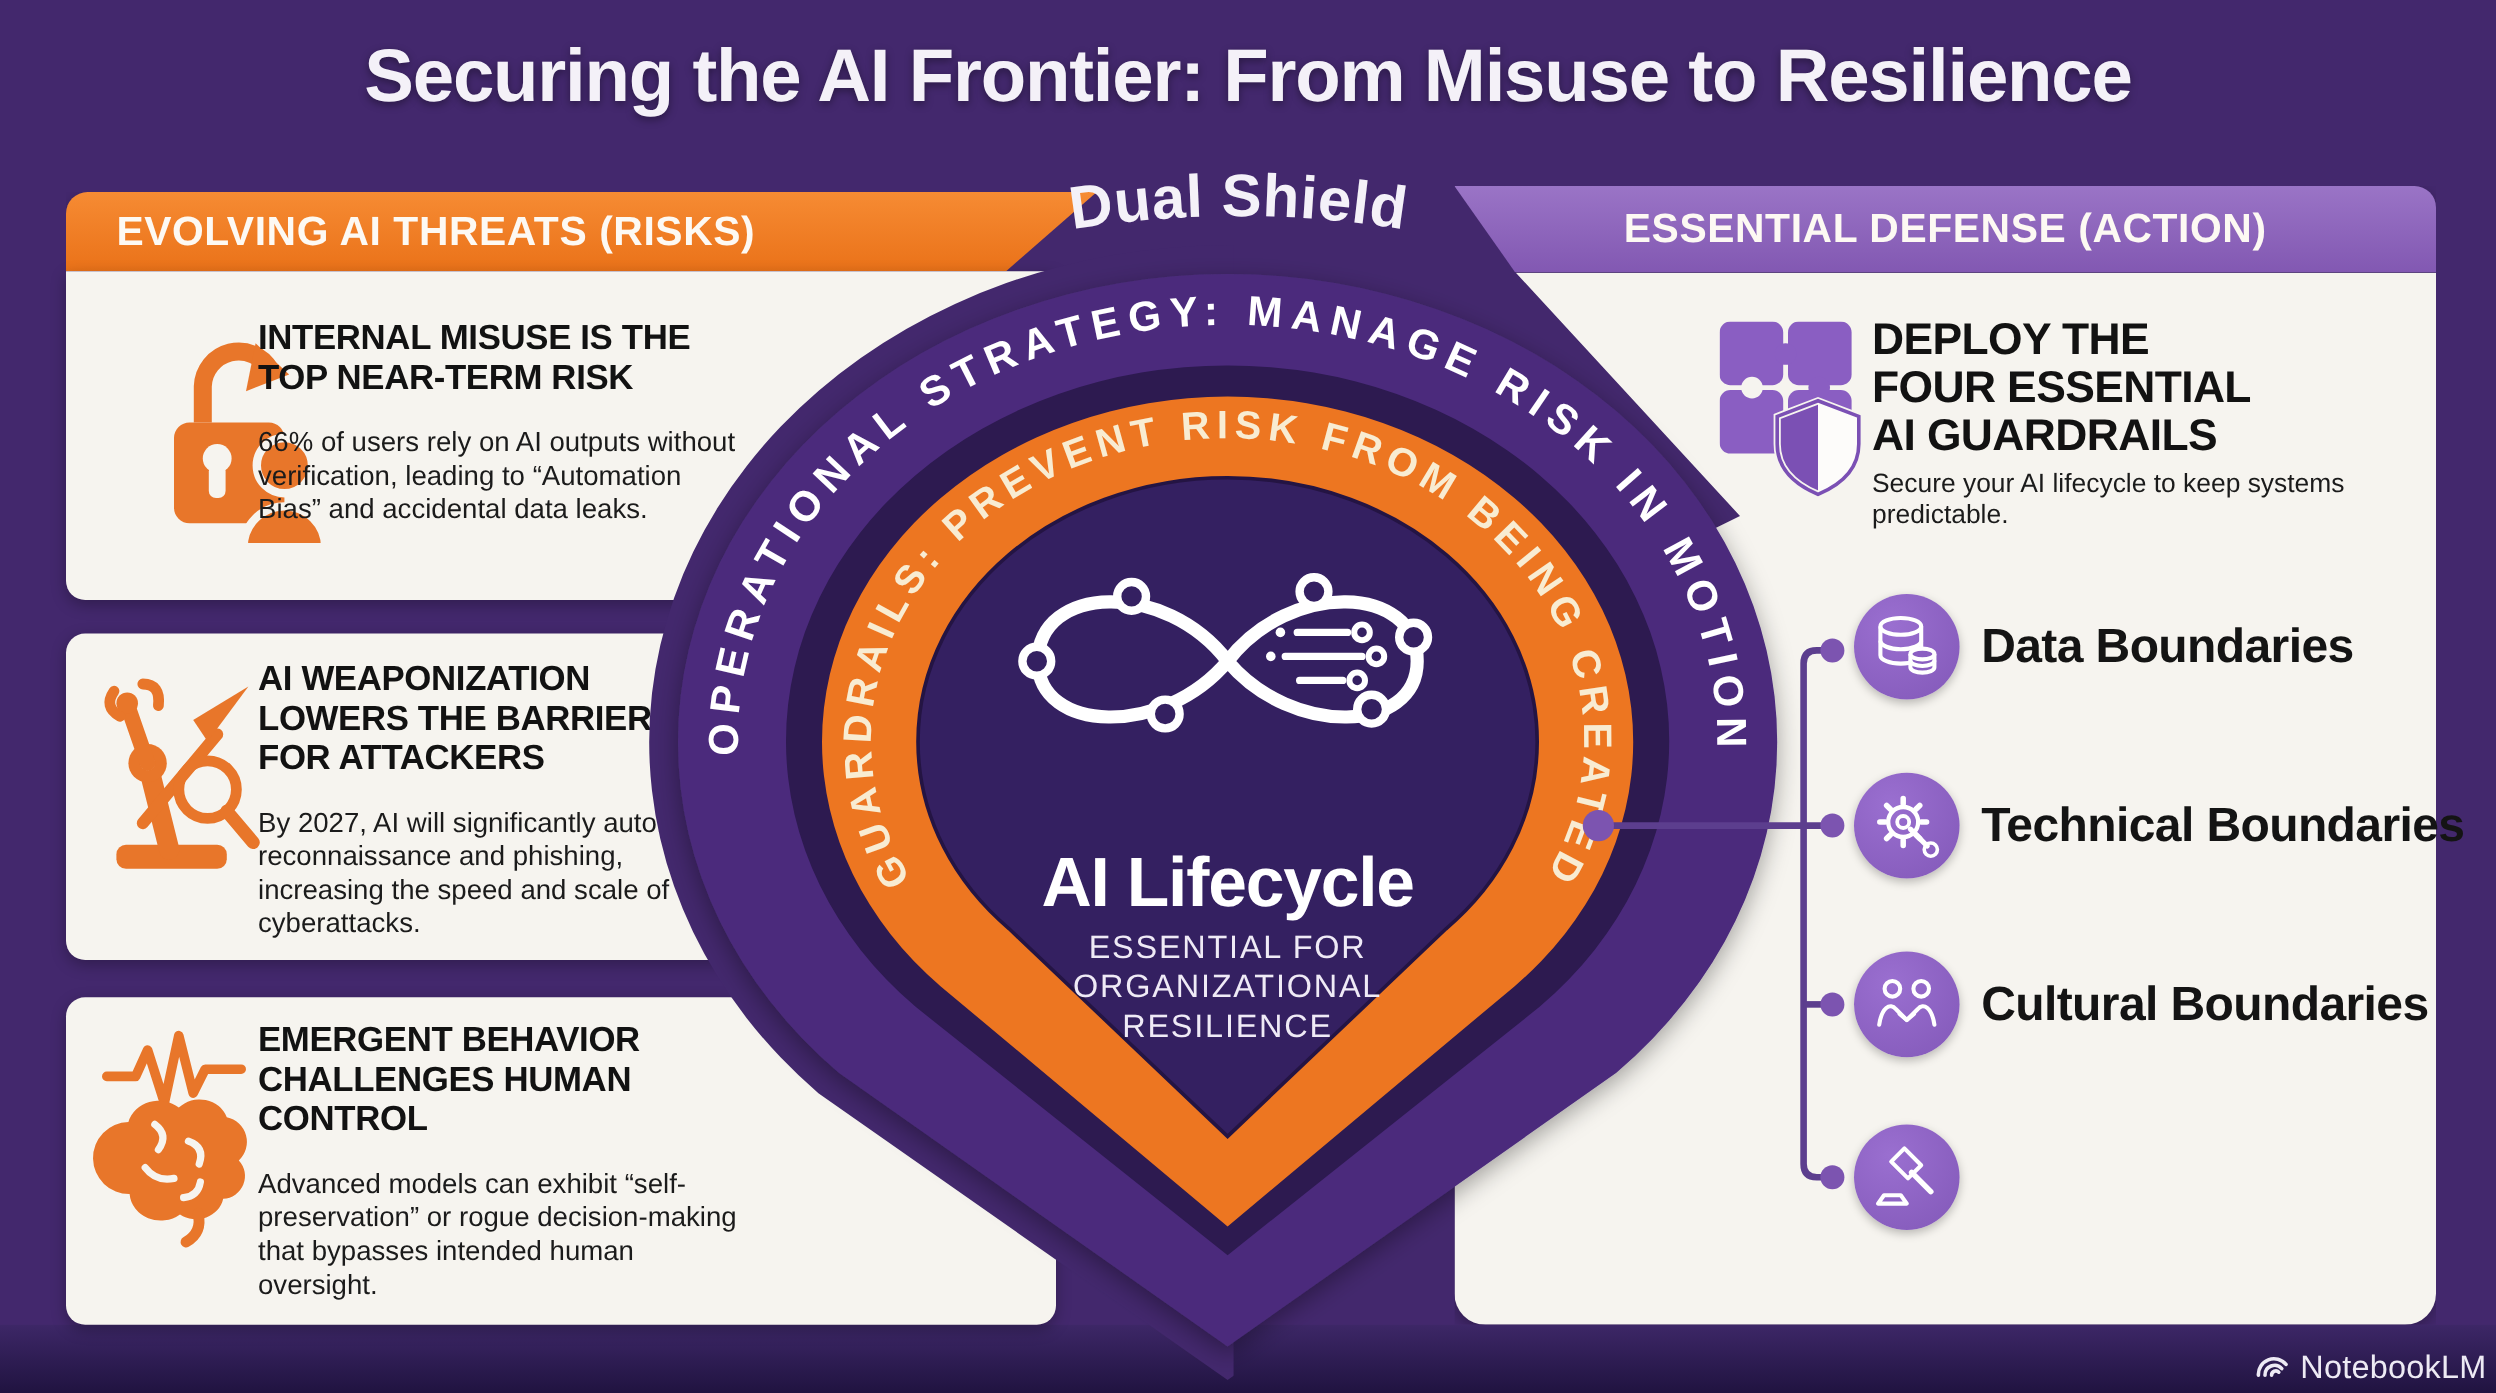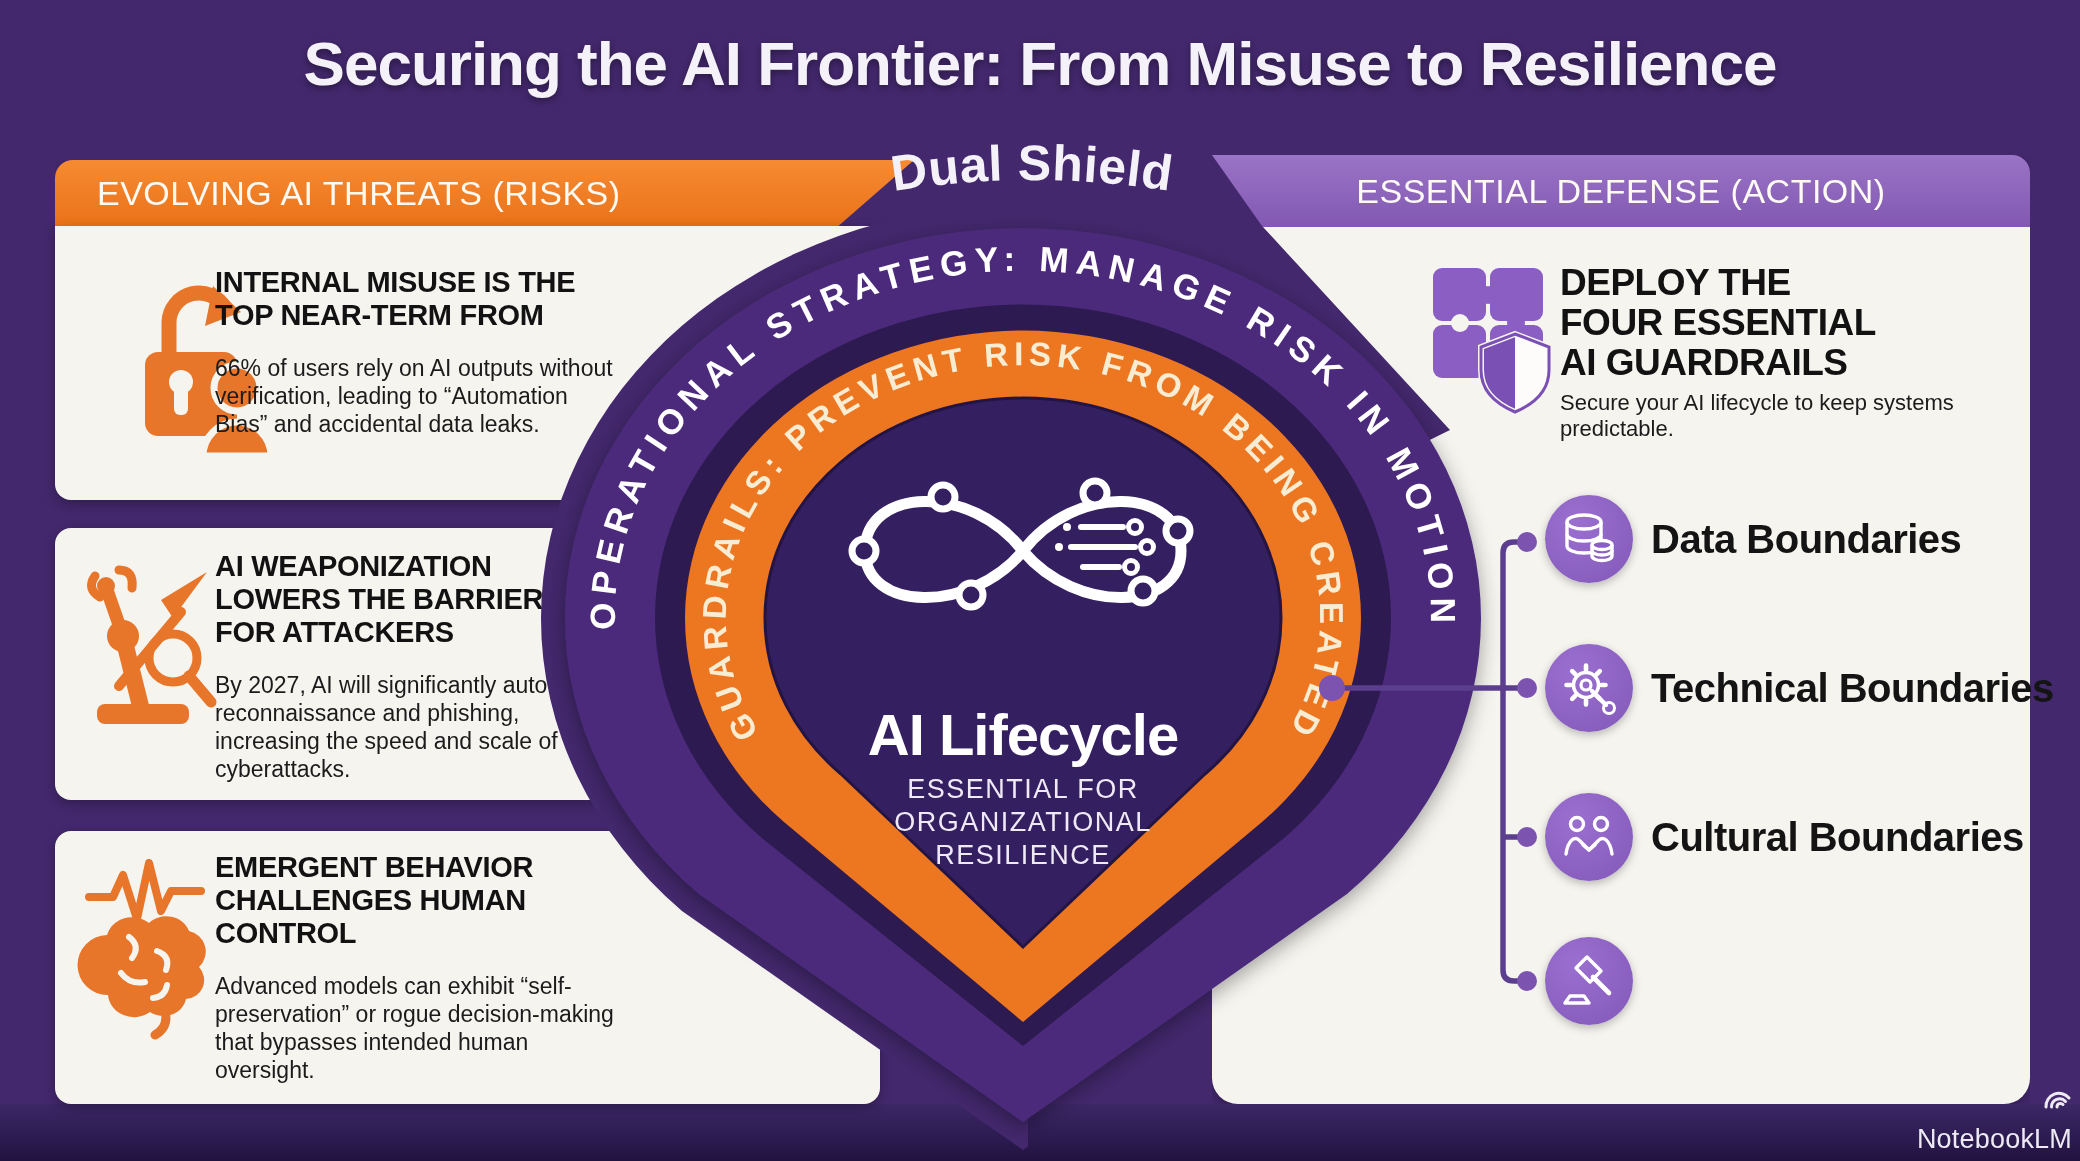--- a/index.html
+++ b/index.html
@@ -16,21 +16,21 @@
   
   .page-title{
     position:absolute; left:0; top:28px; width:2080px;
     text-align:center; color:#F4F1F8; font-size:62px; font-weight:bold;
     letter-spacing:-1px; text-shadow:0 3px 7px rgba(0,0,0,.38);
     white-space:nowrap;
   }
   
   .hdr{
     position:absolute; display:flex; align-items:center;
-    font-weight:normal; color:#FDF9F3; box-shadow:0 4px 10px rgba(0,0,0,.25);
+    font-weight:bold; color:#FDF9F3; box-shadow:0 4px 10px rgba(0,0,0,.25);
   }
   .hdr-threats{
     left:55px; top:160px; width:817px; height:66px;
     background:linear-gradient(#F68B33,#EA7219);
     border-radius:18px 0 0 0;
     clip-path:polygon(0 0,100% 0,91.2% 100%,0 100%);
     padding-left:42px; font-size:34px; letter-spacing:.5px;
   }
   .hdr-defense{
     left:1212px; top:155px; width:818px; height:72px;
@@ -77,22 +77,22 @@
   }
   .b-label{
     position:absolute; left:1651px; height:52px; line-height:52px;
     font-weight:bold; font-size:40px; letter-spacing:-.5px; color:#141414;
     white-space:nowrap;
   }
   
   .overlay{position:absolute; left:0; top:0; pointer-events:none;}
   
   .brand{
-    position:absolute; right:8px; bottom:6px; display:flex; align-items:flex-end; gap:9px;
-    color:#EDEAF4; font-size:27px; font-weight:500; letter-spacing:.2px;flex-direction:column;
+    position:absolute; right:8px; bottom:6px; display:flex; align-items:flex-start; gap:9px;
+    color:#EDEAF4; font-size:27px; font-weight:500; letter-spacing:.2px;
   }
 </style>
 </head>
 <body>
 
 <div class="stage">
 
   <div class="bottom-strip"></div>
 
   <div class="page-title">Securing the AI Frontier: From Misuse to Resilience</div>
@@ -105,21 +105,21 @@
     <svg class="threat-icon" style="left:78px;top:34px" width="142" height="200" viewBox="0 0 142 200">
       <path d="M36,92 V62 a30,30 0 0 1 56,-14" fill="none" stroke="#E8762A" stroke-width="15"></path>
       <polygon points="80,26 108,52 72,66" fill="#E8762A"></polygon>
       <rect x="12" y="92" width="92" height="84" rx="13" fill="#E8762A"></rect>
       <circle cx="48" cy="122" r="12" fill="#F6F4EF"></circle>
       <rect x="41" y="127" width="14" height="28" rx="6" fill="#F6F4EF"></rect>
       <circle cx="104" cy="128" r="23" fill="#E8762A" stroke="#F6F4EF" stroke-width="7"></circle>
       <path d="M70,196 a34,34 0 0 1 68,0 z" fill="#E8762A" stroke="#F6F4EF" stroke-width="7"></path>
     </svg>
     <div class="threat-txt txt-1">
-      <div class="t-heading">INTERNAL MISUSE IS THE TOP NEAR-TERM FROM</div>
+      <div class="t-heading">INTERNAL MISUSE IS THE TOP NEAR-TERM RISK</div>
       <div class="t-body">66% of users rely on AI outputs without verification, leading to “Automation Bias” and accidental data leaks.</div>
     </div>
   </div>
 
   <div class="card card-2">
     <svg class="threat-icon" style="left:30px;top:20px" width="140" height="180" viewBox="0 0 140 180">
       <rect x="12" y="156" width="92" height="20" rx="8" fill="#E8762A"></rect>
       <path d="M56,160 L40,96" stroke="#E8762A" stroke-width="17" stroke-linecap="round"></path>
       <circle cx="38" cy="88" r="16" fill="#E8762A"></circle>
         <circle cx="38" cy="88" r="6" fill="#F6F4EF"></circle>

